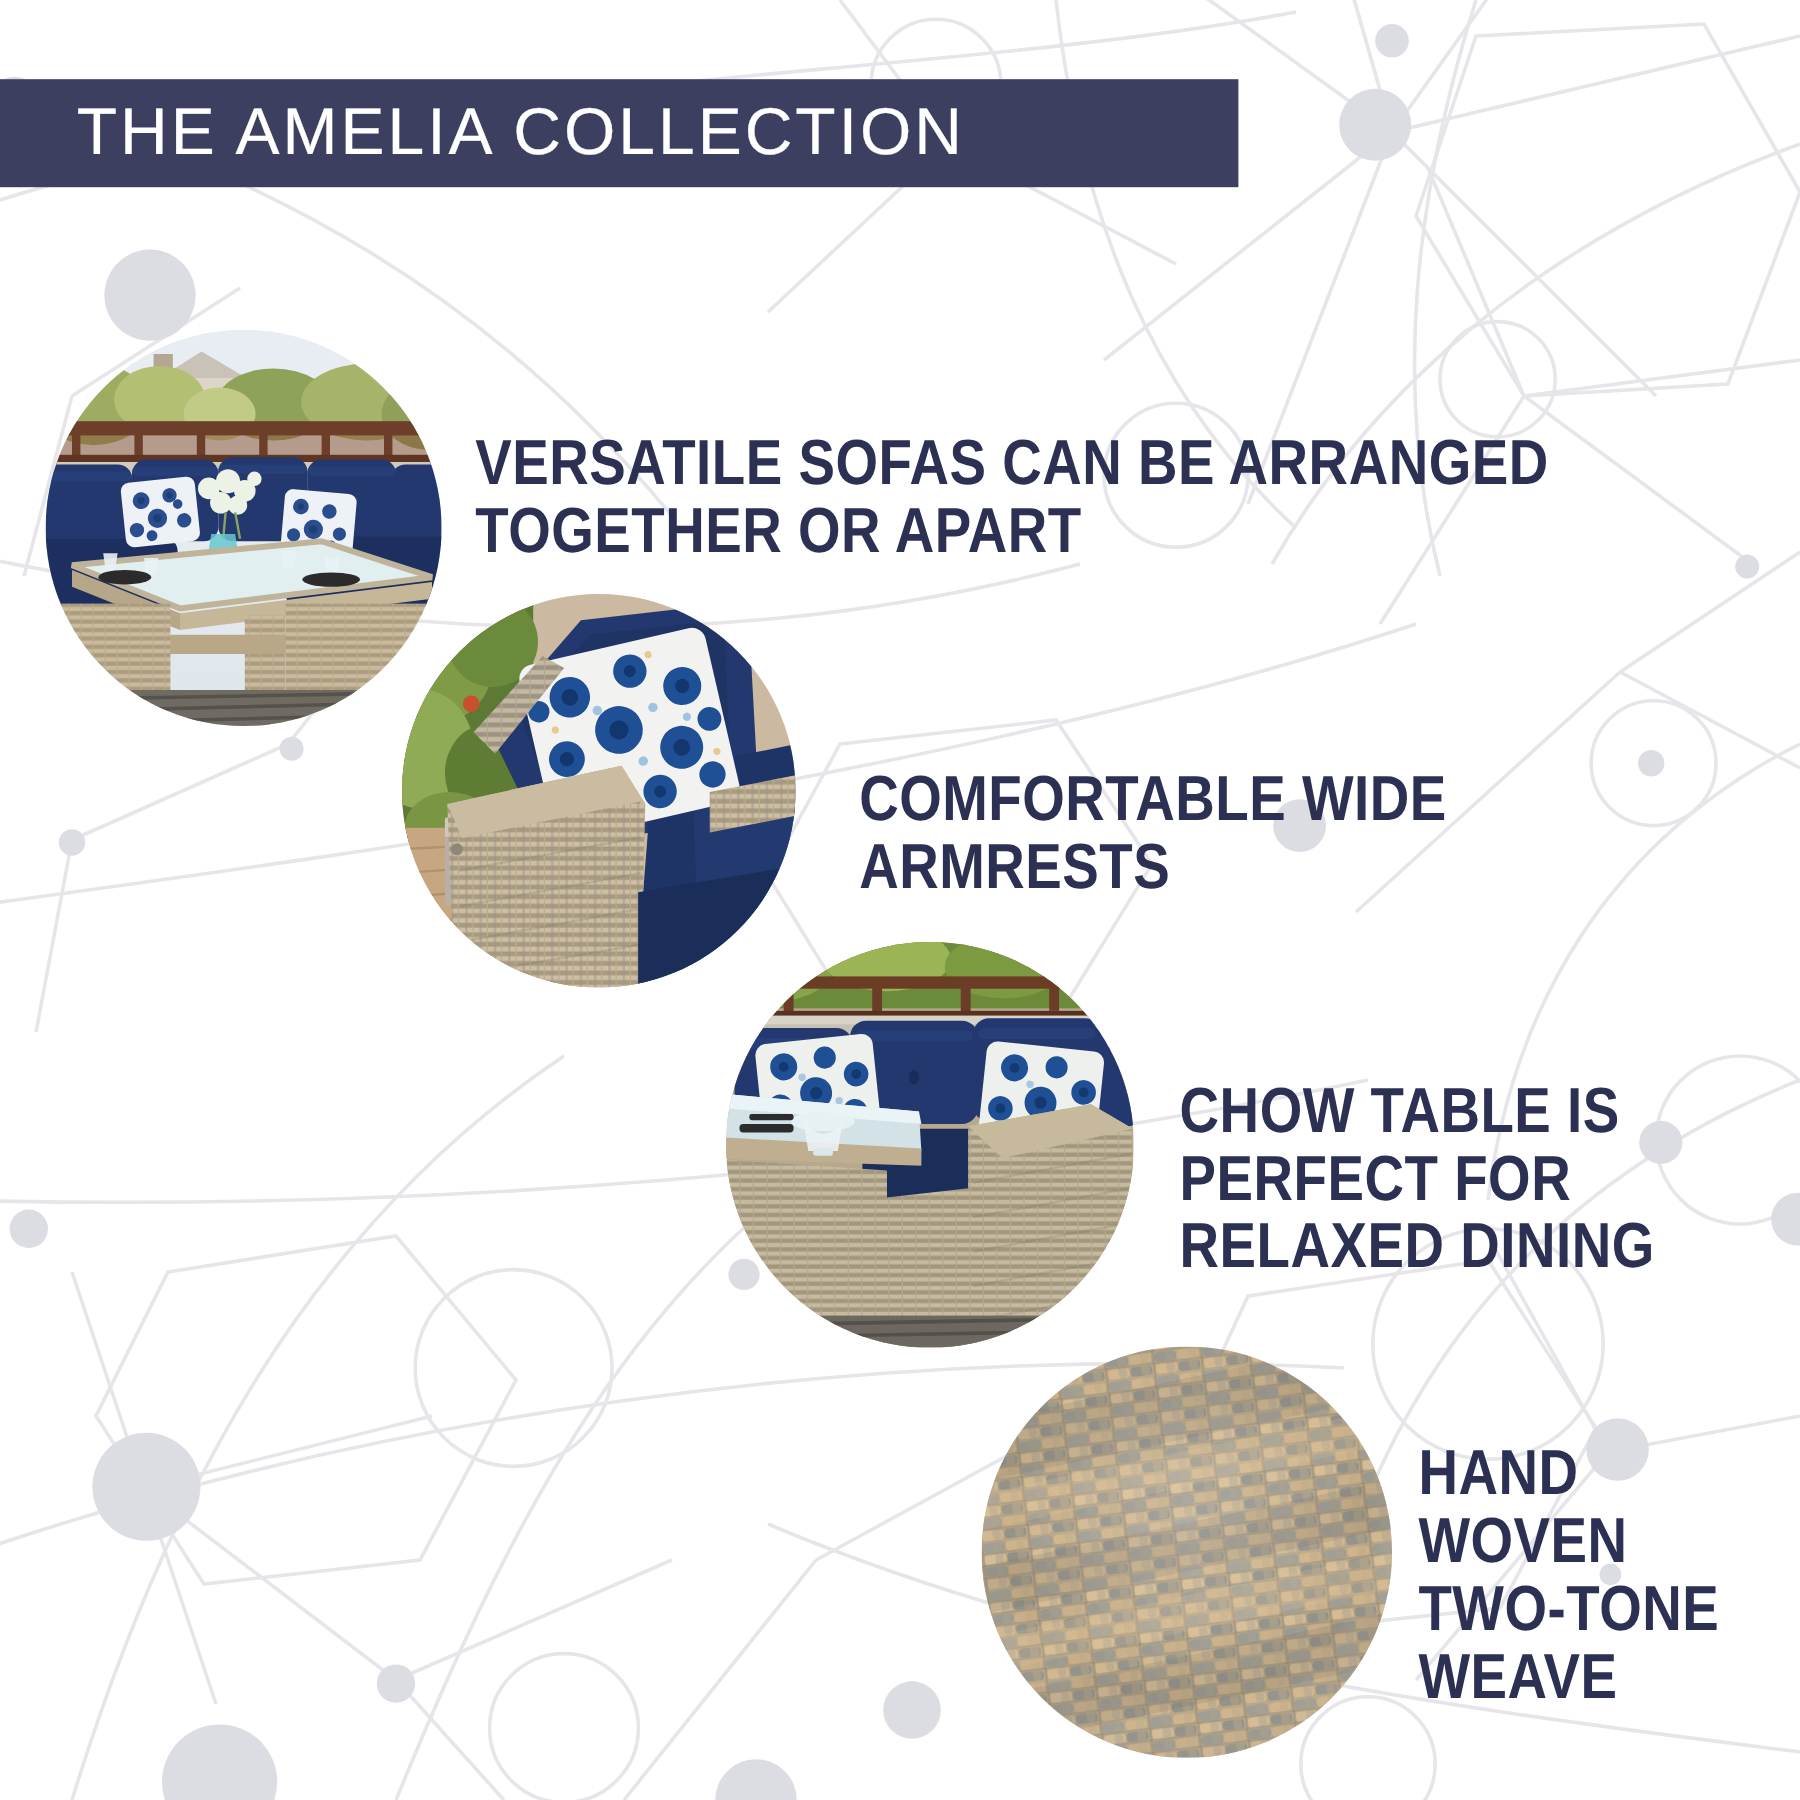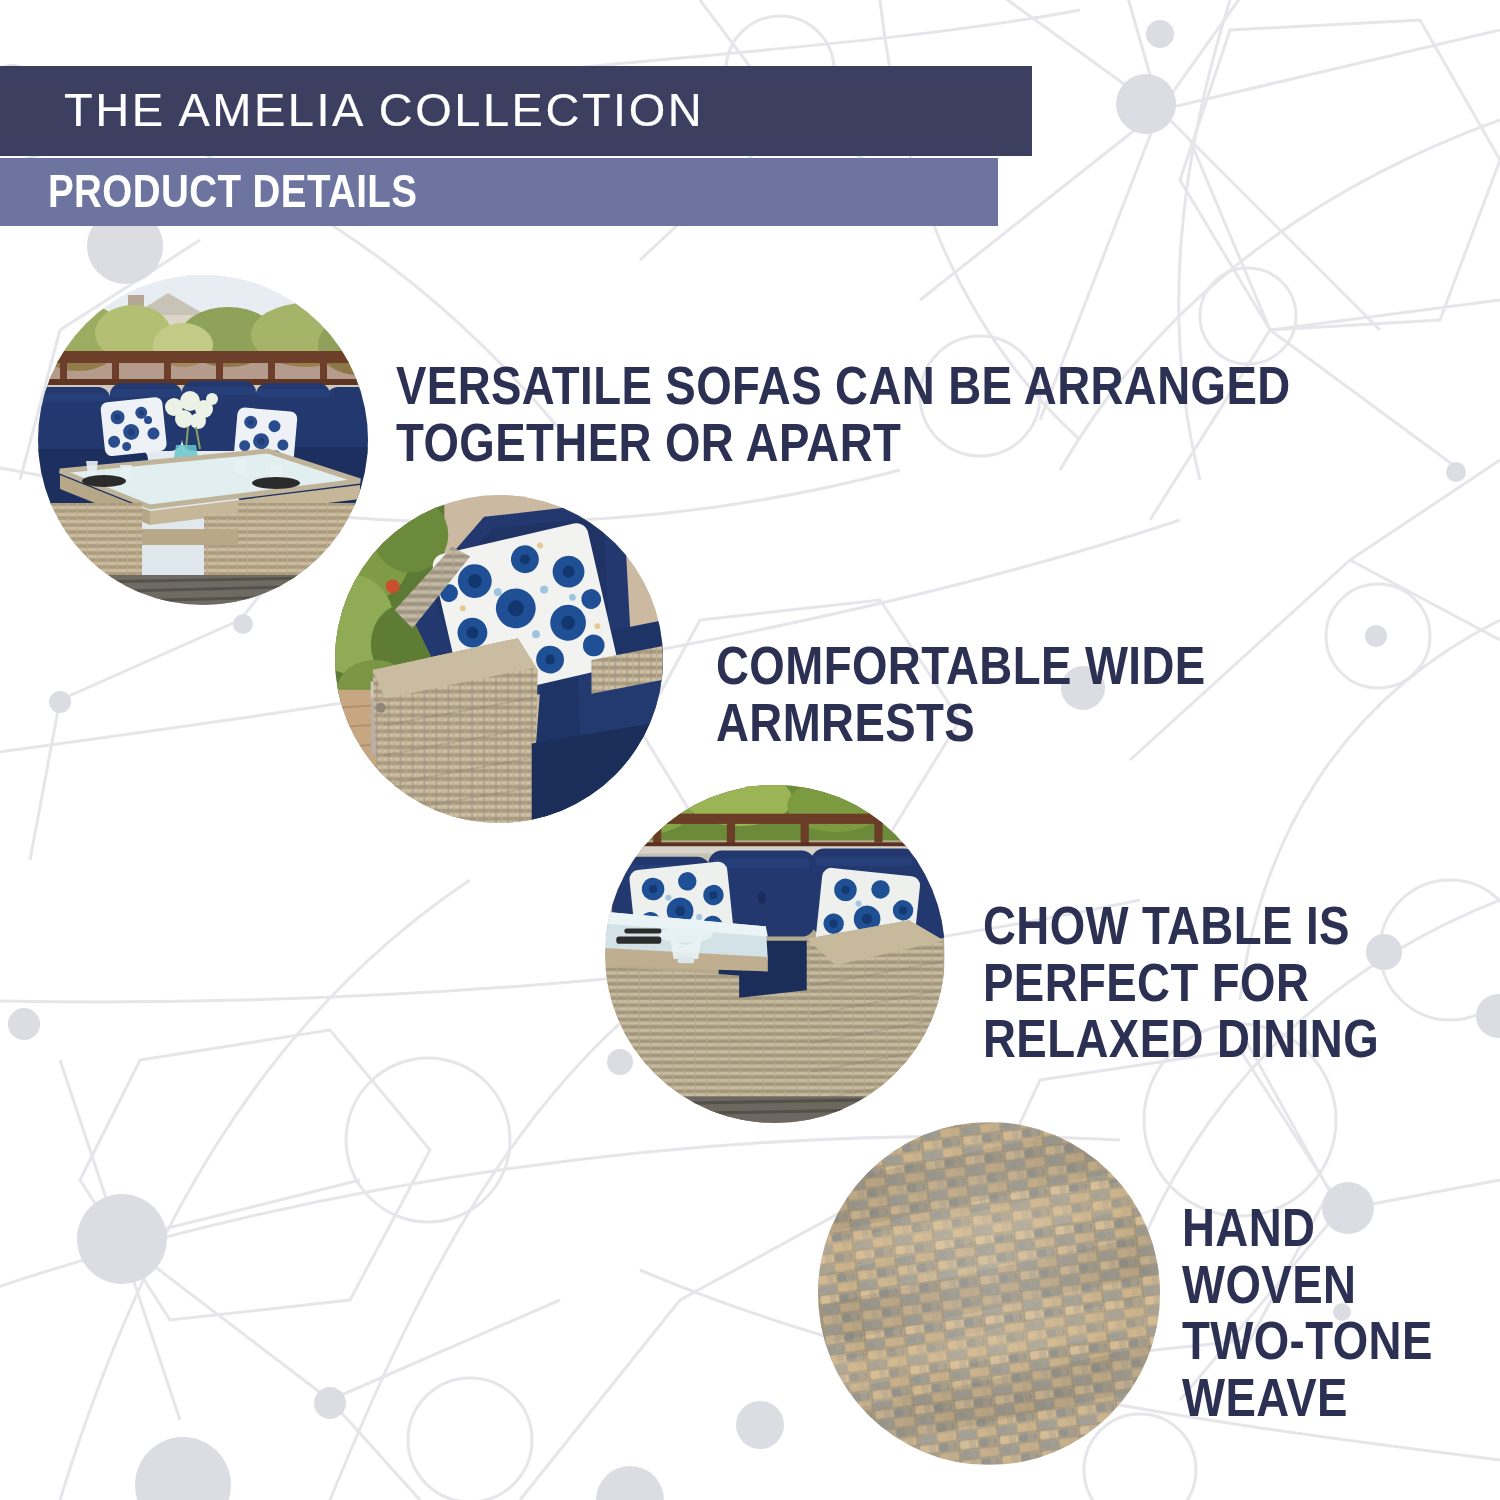--- a/index.html
+++ b/index.html
@@ -17,21 +17,21 @@
 
   
   .title-bar{
     position:absolute;left:0;top:66px;width:1032px;height:90px;
     background:#3c3f60;z-index:5;
   }
   .title-bar .title-text{
     position:absolute;left:64px;top:50%;transform:translateY(-52%);
     color:#ffffff;
     font-family:"Liberation Sans", sans-serif;
-    font-size:47px;
+    font-size:55px;
     font-weight:300;
     letter-spacing:2.5px;
     white-space:nowrap;
     -webkit-text-stroke:0.2px #fff;
   }
   .sub-bar{
     position:absolute;left:0;top:158px;width:998px;height:68px;
     background:#6e74a0;z-index:5;
   }
   .sub-bar .sub-text{
@@ -166,23 +166,20 @@
       <circle cx="1498" cy="1016" r="22"></circle>
       <circle cx="12" cy="86" r="22"></circle>
       <circle cx="392" cy="744" r="12"></circle>
     </g>
   </svg>
 
   <div class="title-bar">
     <div class="title-text">THE AMELIA COLLECTION</div>
   </div>
 
-  <div class="sub-bar">
-    <div class="sub-text">PRODUCT DETAILS</div>
-  </div>
 
   <div class="photo-circle" style="left:38px;top:275px;width:330px;height:330px;">
     <svg class="photo-inner" viewBox="0 0 330 330" xmlns="http://www.w3.org/2000/svg">
       <defs>
         <linearGradient id="sky1" x1="0" y1="0" x2="0" y2="1">
           <stop offset="0%" stop-color="#eef3f6"></stop>
             <stop offset="100%" stop-color="#dde6ec"></stop>
         </linearGradient>
         <linearGradient id="wick1" x1="0" y1="0" x2="0" y2="1">
           <stop offset="0%" stop-color="#cbbb9c"></stop>

